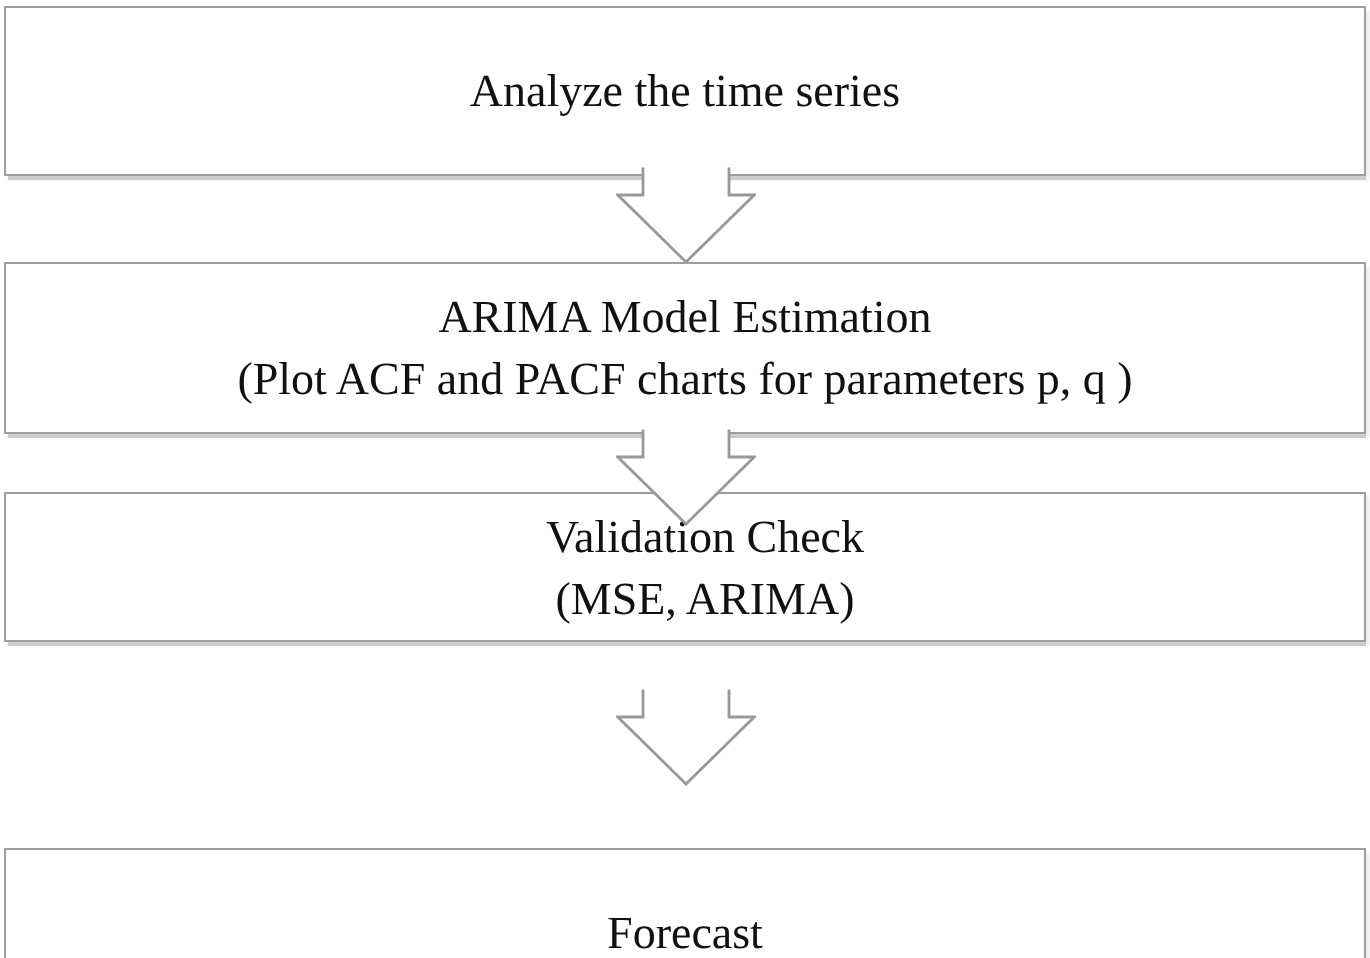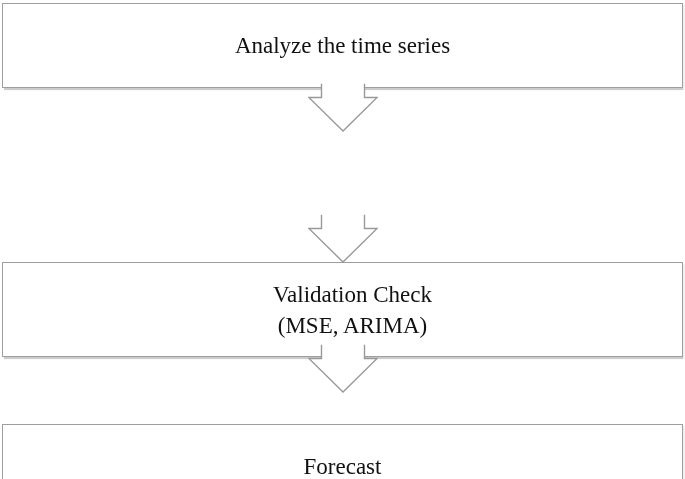--- a/index.html
+++ b/index.html
@@ -34,21 +34,21 @@
     align-items: center;
     text-align: center;
   }
   .flow-box .line {
     font-size: 23px;
     line-height: 31px;
     white-space: nowrap;
   }
   #box-1 { top: 3px;   height: 85px; }
   #box-2 { top: 131px; height: 86px; }
-  #box-3 { top: 262px; height: 95px; padding-left: 20px; }
+  #box-3 { top: 246px; height: 75px; padding-left: 20px; }
   #box-4 { top: 392px; height: 85px; margin-top: 32px; }
   .arrow {
     position: absolute;
     left: 308px;
     width: 70px;
     height: 49px;
     z-index: 2;
     display: block;
   }
   #arrow-1 { top: 83px; }
@@ -67,20 +67,24 @@
 <div class="canvas">
 
   <div class="flow-box" id="box-1">
     <div class="line">Analyze the time series</div>
   </div>
 
   <svg class="arrow" id="arrow-1" viewBox="0 0 70 49" preserveAspectRatio="none" aria-hidden="true">
     <path d="M 13.5 0.7 L 13.5 14.5 L 0.9 14.5 L 35 48 L 69.1 14.5 L 56.5 14.5 L 56.5 0.7"></path>
   </svg>
 
+  <div class="flow-box" id="box-2">
+    <div class="line">ARIMA Model Estimation</div>
+    <div class="line">(Plot ACF and PACF charts for parameters p, q )</div>
+  </div>
 
   <svg class="arrow" id="arrow-2" viewBox="0 0 70 49" preserveAspectRatio="none" aria-hidden="true">
     <path d="M 13.5 0.7 L 13.5 14.5 L 0.9 14.5 L 35 48 L 69.1 14.5 L 56.5 14.5 L 56.5 0.7"></path>
   </svg>
 
   <div class="flow-box" id="box-3">
     <div class="line">Validation Check</div>
     <div class="line">(MSE, ARIMA)</div>
   </div>
 

